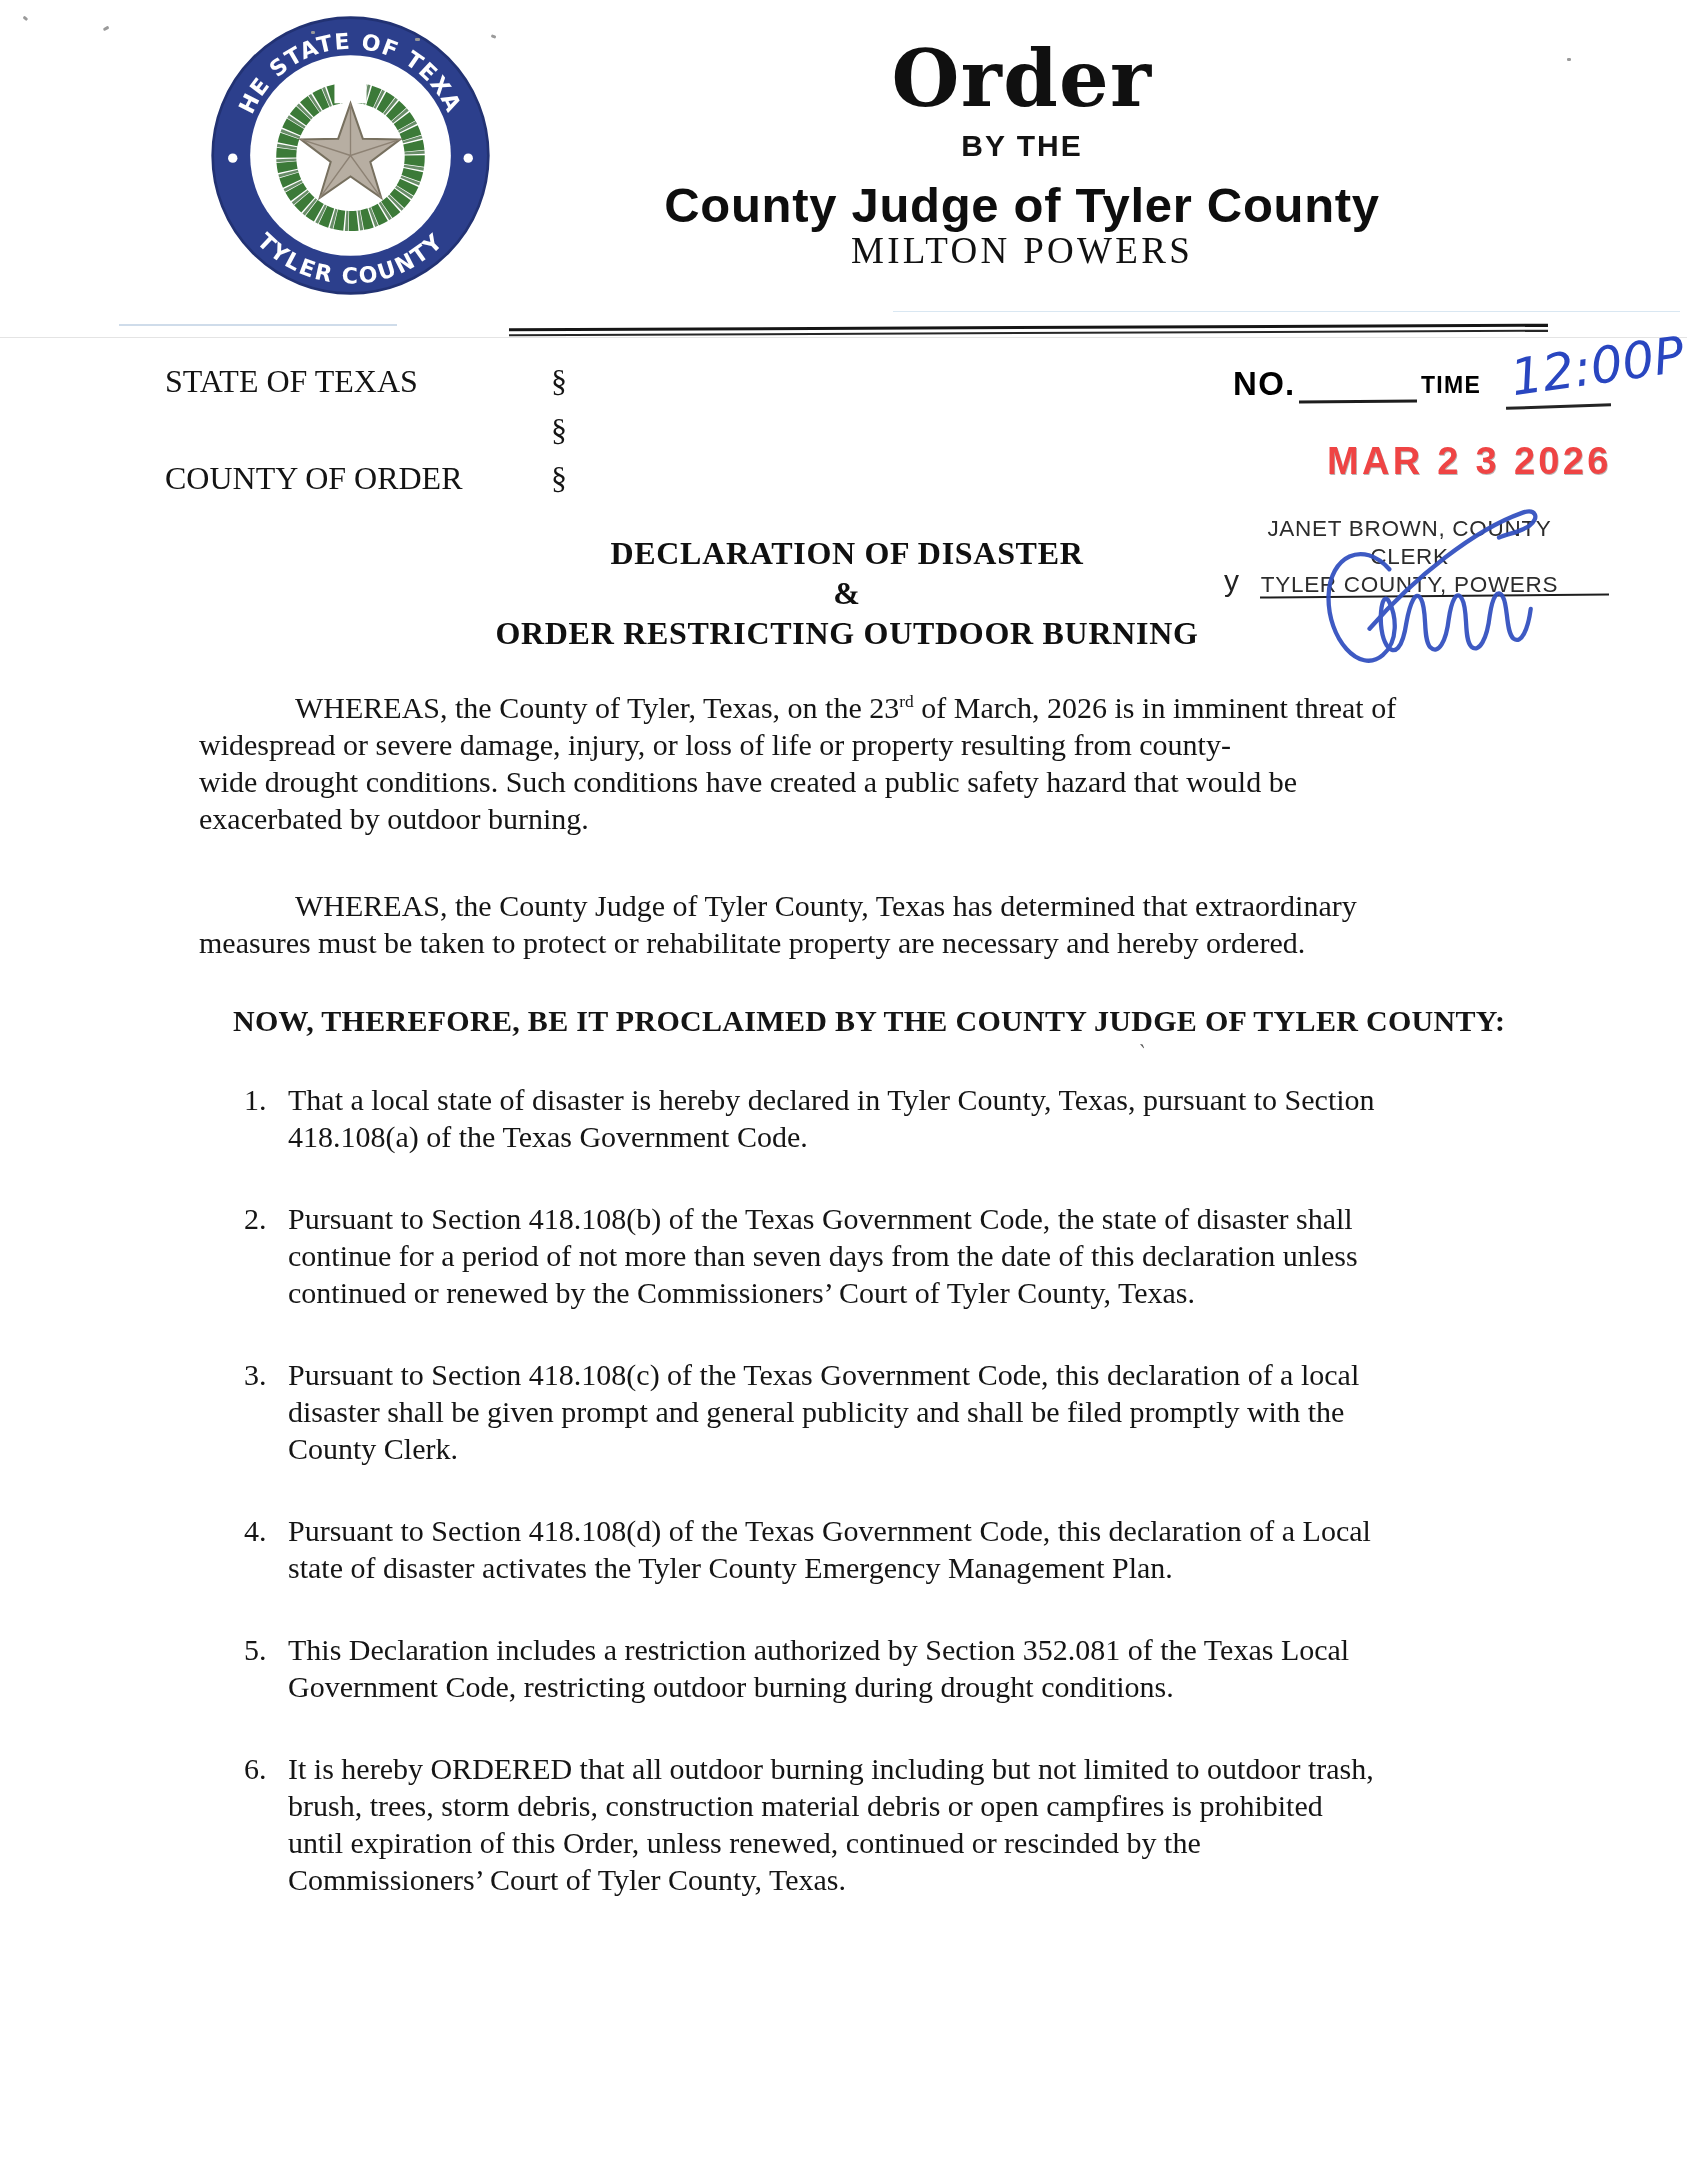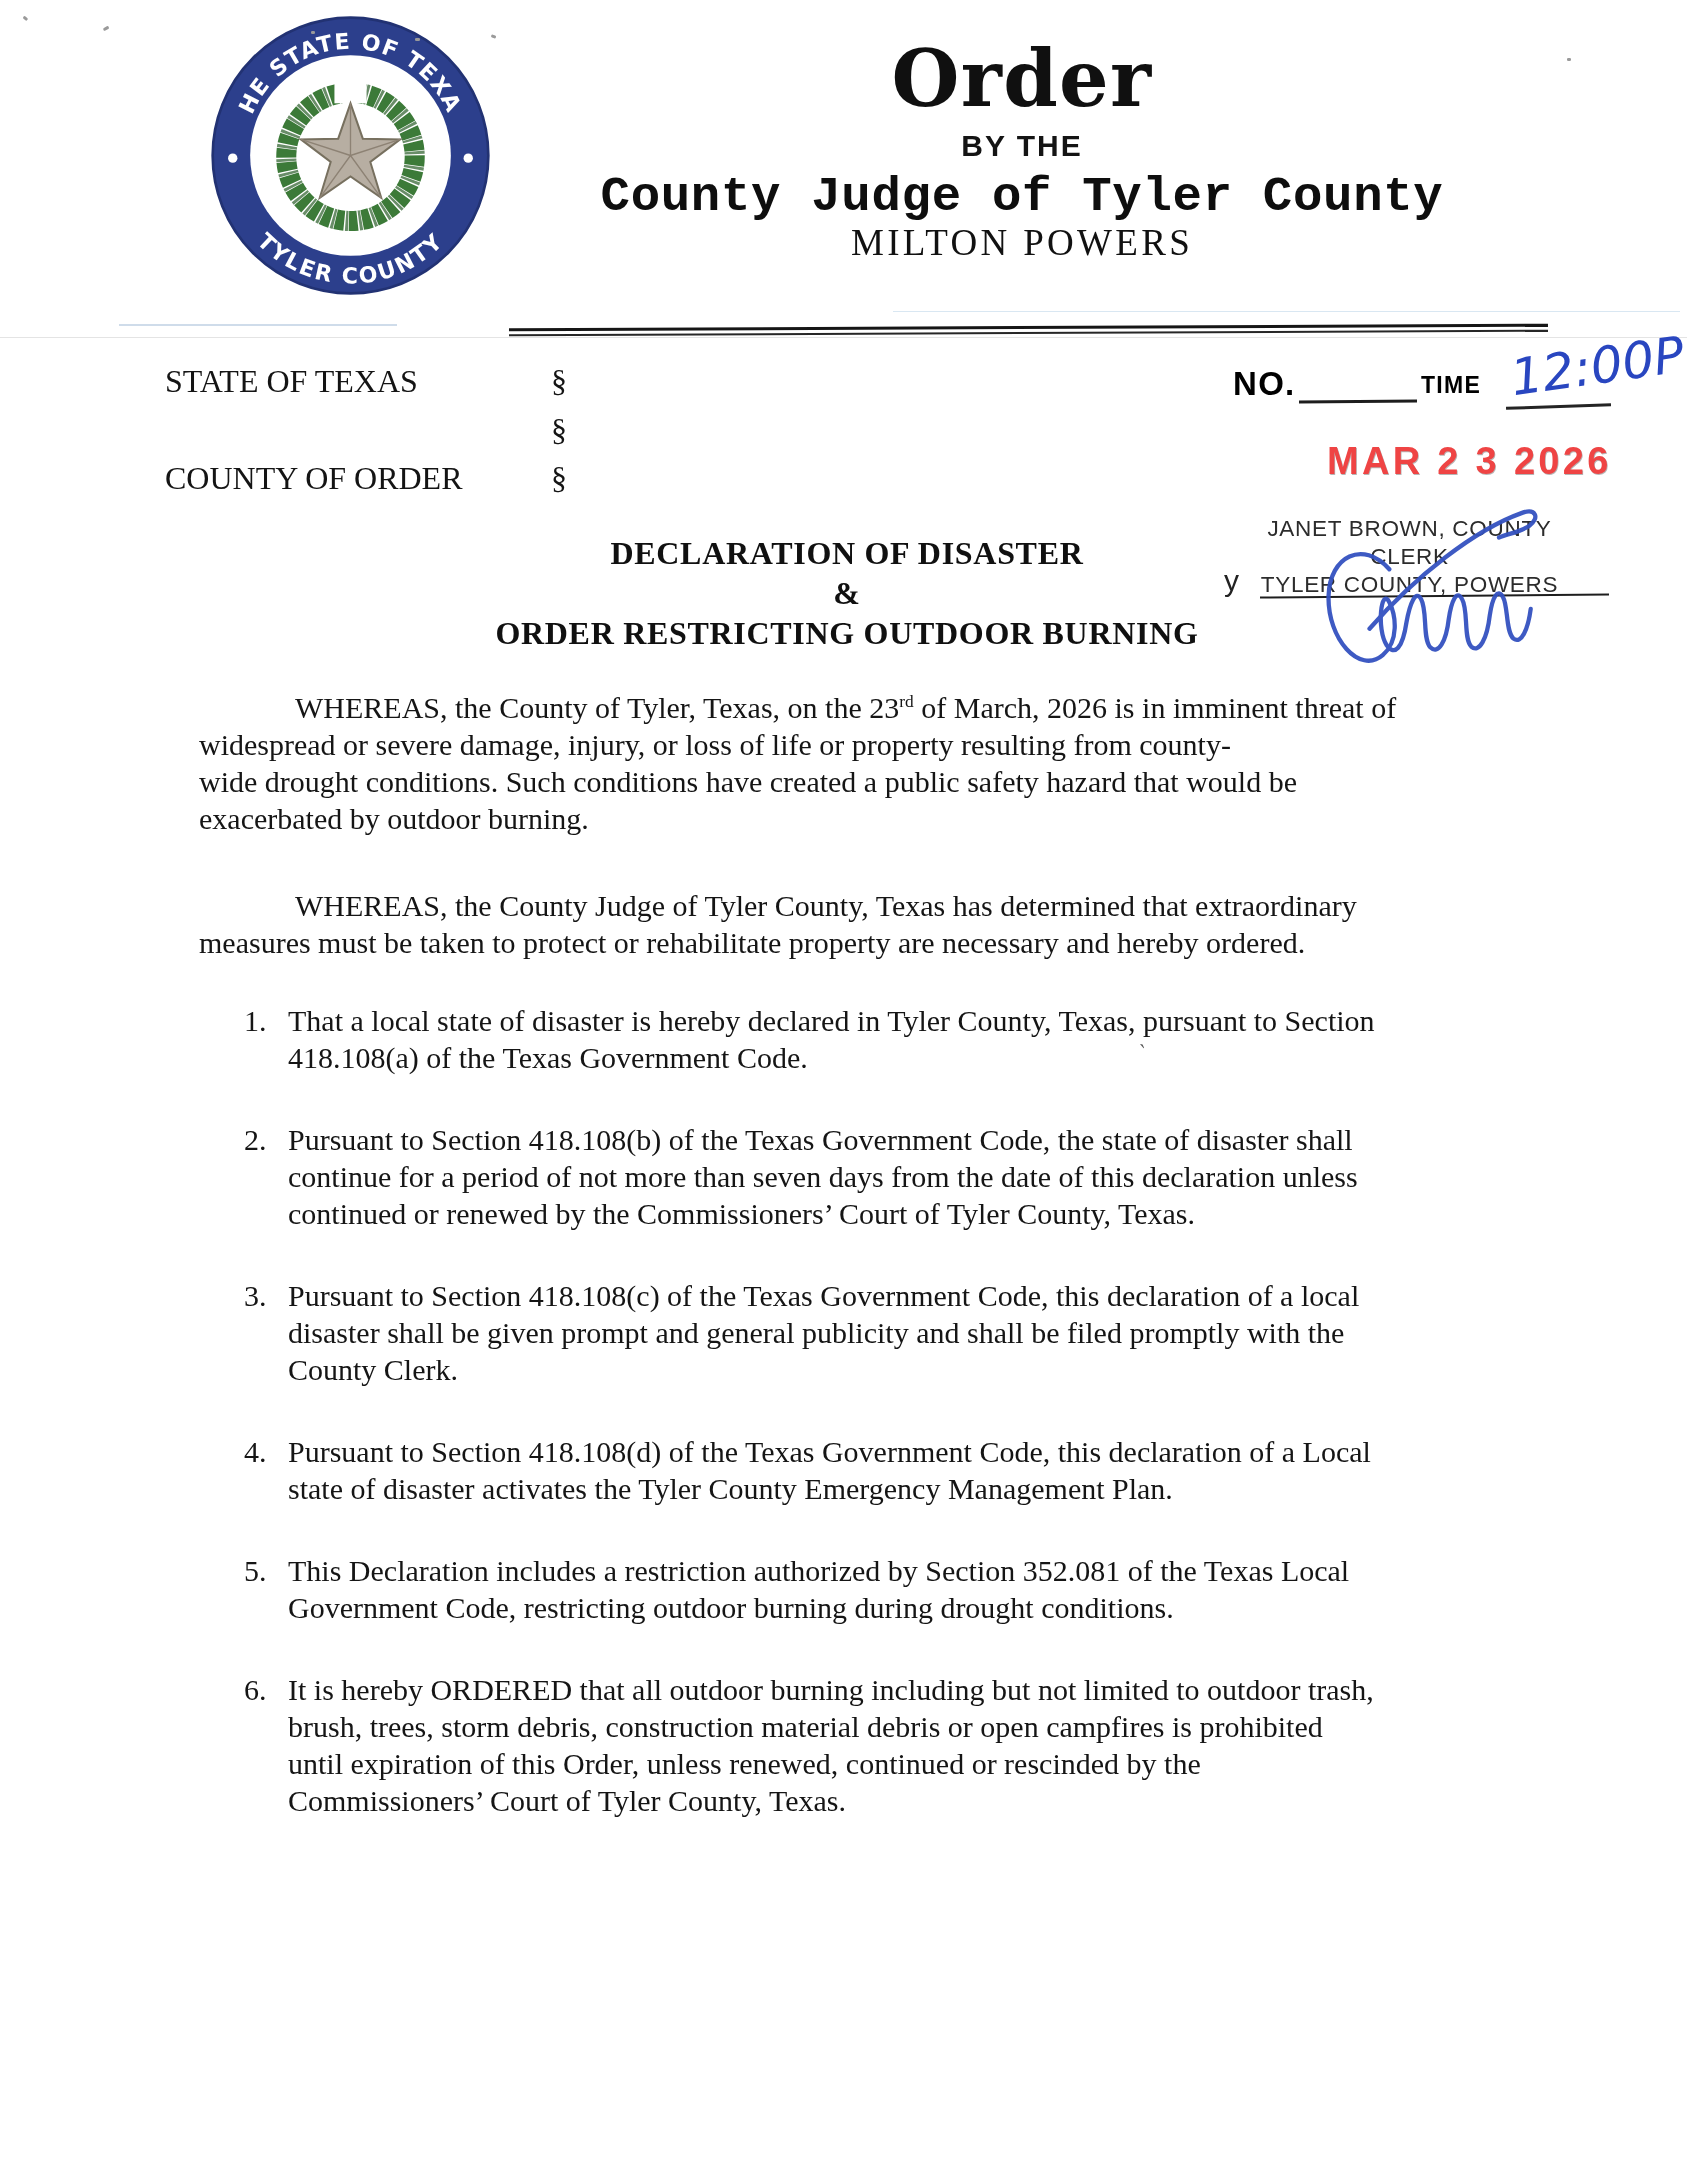--- a/index.html
+++ b/index.html
@@ -22,23 +22,23 @@
     font-family:"DejaVu Serif", serif;
     font-weight:700;font-size:78px;line-height:78px;
     letter-spacing:1.3px;color:#101010;
   }
   .by-the{
     font-family:"Liberation Sans", sans-serif;
     font-weight:600;font-size:30px;line-height:26.5px;
     letter-spacing:2px;margin-top:14.6px;color:#141414;
   }
   .judge-title{
-    font-family:Liberation Mono, monospace;
+    font-family:Liberation Sans, sans-serif;
     font-weight:700;font-size:49px;line-height:53px;
-    letter-spacing:0.7px;margin-top:12px;color:#0e0e0e;
+    letter-spacing:0.7px;margin-top:20px;color:#0e0e0e;
   }
   .judge-name{
     font-family:"Liberation Serif", serif;
     font-weight:400;font-size:37px;line-height:38px;
     letter-spacing:3.3px;color:#111;
   }
   .rule-double{position:absolute;left:509px;top:326px;width:1039px;transform:rotate(-0.25deg);}
   .rule-double .l1{height:3.3px;background:#161616;margin-bottom:2.6px;}
   .rule-double .l2{height:2.6px;background:#272727;}
   .rule-light{position:absolute;left:0;top:337px;width:1687px;height:1.3px;background:#e4e4e4;}
@@ -181,20 +181,21 @@
     <div class="hl">ORDER RESTRICTING OUTDOOR BURNING</div>
   </div>
 
   <div class="doc-body">
     <div class="para p1"><span>WHEREAS, the County of Tyler, Texas, on the 23</span><sup>rd</sup><span> of March, 2026 is in imminent threat of
 widespread or severe damage, injury, or loss of life or property resulting from county-
 wide drought conditions.  Such conditions have created a public safety hazard that would be
 exacerbated by outdoor burning.</span></div>
     <div class="para p2">WHEREAS, the County Judge of Tyler County, Texas has determined that extraordinary
 measures must be taken to protect or rehabilitate property are necessary and hereby ordered.</div>
+    <div class="proclaim">NOW, THEREFORE, BE IT PROCLAIMED BY THE COUNTY JUDGE OF TYLER COUNTY:</div>
 
     <div class="list-row">
       <span class="num">1.</span>
       <span class="txt">That a local state of disaster is hereby declared in Tyler County, Texas, pursuant to Section
 418.108(a) of the Texas Government Code.</span>
     </div>
     <div class="list-row">
       <span class="num">2.</span>
       <span class="txt">Pursuant to Section 418.108(b) of the Texas Government Code, the state of disaster shall
 continue for a period of not more than seven days from the date of this declaration unless

